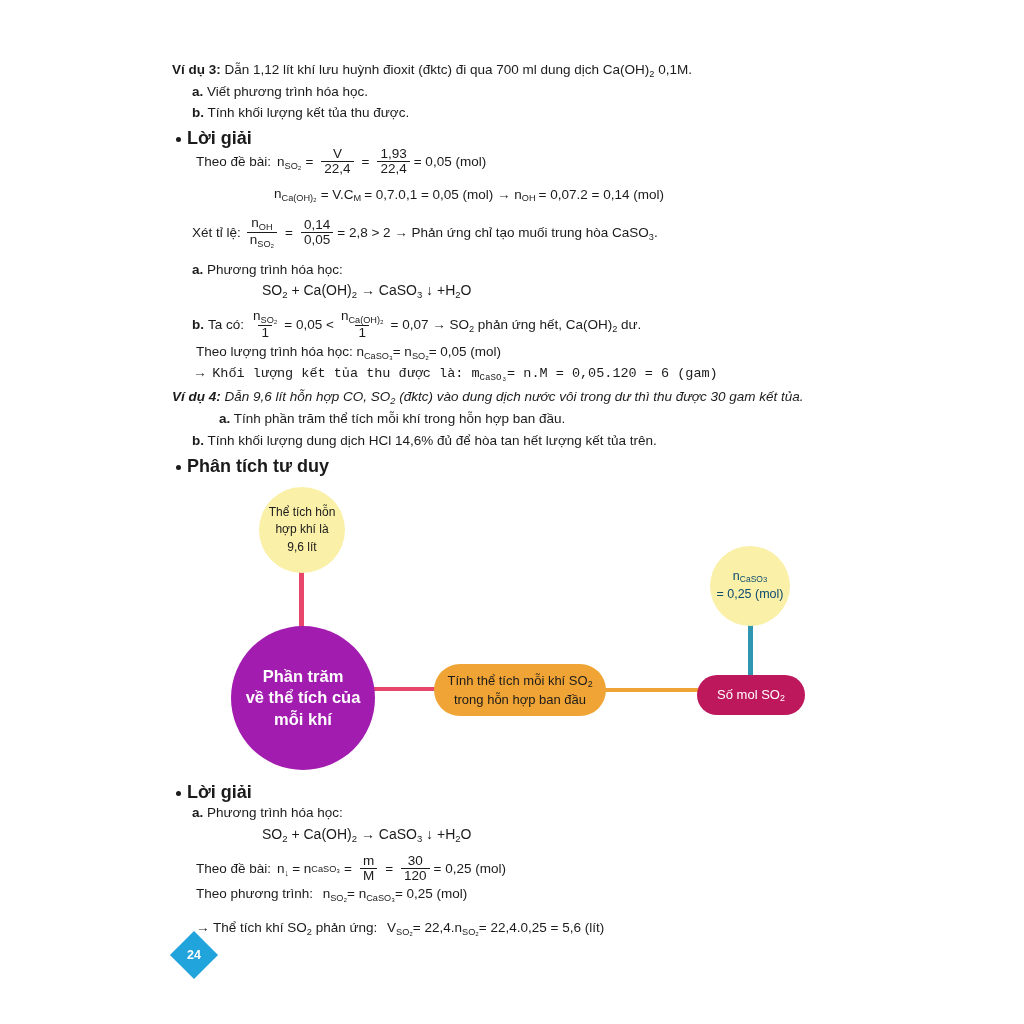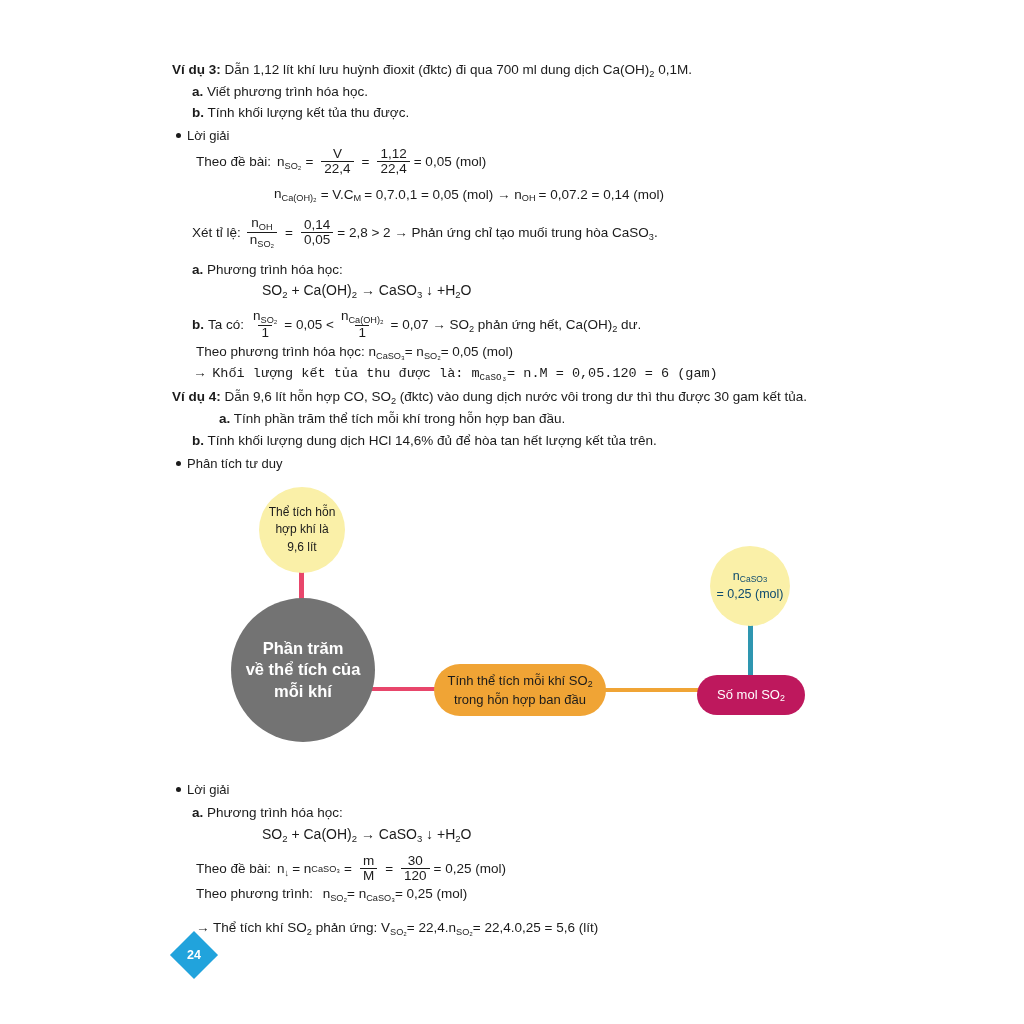--- a/index.html
+++ b/index.html
@@ -20,32 +20,32 @@
 
   
   .frac{display:inline-flex;flex-direction:column;align-items:center;
         vertical-align:middle;margin:0 4px;position:relative;top:-1px;}
   .frac .num{padding:0 3px;line-height:1.05;}
   .frac .den{padding:0 3px;line-height:1.05;border-top:1.3px solid #1b1b1b;}
   .eqrow{display:inline-flex;align-items:center;}
   .op{margin:0 4px;}
 
   
-  .bullet{position:absolute;font-size:13px;font-weight:normal;}
+  .bullet{position:absolute;font-size:18px;font-weight:bold;}
   .bullet .dot{display:inline-block;width:5px;height:5px;border-radius:50%;
                background:#1b1b1b;vertical-align:2px;margin-right:6px;}
 
   
   .map{position:absolute;left:0;top:0;width:1024px;height:1024px;pointer-events:none;}
   .node{position:absolute;display:flex;align-items:center;justify-content:center;
         text-align:center;box-sizing:border-box;}
   .circ{border-radius:50%;}
   .pill{border-radius:40px;text-align:center;}
 
-  .n-main{left:231px;top:598px;width:144px;height:144px;background:#737373;
+  .n-main{left:231px;top:626px;width:144px;height:144px;background:#a21caf;
           color:#ffffff;font-weight:bold;font-size:16.5px;line-height:1.28;}
   .n-yellow1{left:259px;top:487px;width:86px;height:86px;background:#FAF0A8;
           color:#1b1b1b;font-size:12px;line-height:1.42;}
   .n-yellow2{left:710px;top:546px;width:80px;height:80px;background:#FAF0A8;
           color:#0c4a6e;font-size:12.5px;line-height:1.42;}
   .n-orange{left:434px;top:664px;width:172px;height:52px;background:#F0A435;
           color:#1b1b1b;font-size:13px;line-height:1.35;}
   .n-teal{left:697px;top:675px;width:108px;height:40px;background:#be185d;
           color:#ffffff;font-size:13px;}
 
@@ -89,21 +89,21 @@
   <div class="line eqrow" style="left:196px;top:148px;">
     <span>Theo đề bài:</span>
     <span style="margin-left:6px;">n<sub>SO₂</sub></span>
     <span class="op">=</span>
     <span class="frac">
       <span class="num">V</span>
       <span class="den">22,4</span>
     </span>
     <span class="op">=</span>
     <span class="frac">
-      <span class="num">1,12</span>
+      <span class="num">1,93</span>
       <span class="den">22,4</span>
     </span>
     <span>= 0,05 (mol)</span>
   </div>
 
   <div class="line eqrow" style="left:274px;top:186px;">
     <span>n<sub>Ca(OH)₂</sub></span>
     <span style="margin-left:4px;">= V.C</span>
     <span><sub>M</sub></span>
     <span style="margin-left:3px;">= 0,7.0,1 = 0,05 (mol) → n</span>
@@ -143,28 +143,28 @@
     </span>
     <span>= 0,05 &lt;</span>
     <span class="frac">
       <span class="num">n<sub>Ca(OH)₂</sub></span>
       <span class="den">1</span>
     </span>
     <span>= 0,07 → SO<sub>2</sub> phản ứng hết, Ca(OH)<sub>2</sub> dư.</span>
   </div>
 
   <div class="line" style="left:196px;top:344px;">
-    <span>Theo phương trình hóa học:  n</span><sub>CaSO₃</sub><span>= n</span><sub>SO₂</sub><span>= 0,05 (mol)</span>
+    <span>Theo lượng trình hóa học:  n</span><sub>CaSO₃</sub><span>= n</span><sub>SO₂</sub><span>= 0,05 (mol)</span>
   </div>
 
   <div class="line" style="left:196px;top:366px;font-family:Liberation Mono, monospace;">
     <span>→ Khối lượng kết tủa thu được là:  m</span><sub>CaSO₃</sub><span>= n.M = 0,05.120 = 6 (gam)</span>
   </div>
 
-  <div class="line" style="left:172px;top:389px;">
+  <div class="line" style="left:172px;top:389px;font-style:italic;">
     <span class="b">Ví dụ 4:</span>
     <span>Dẫn 9,6 lít hỗn hợp CO, SO<sub>2</sub> (đktc) vào dung dịch nước vôi trong dư thì thu được 30 gam kết tủa.</span>
   </div>
 
   <div class="line" style="left:192px;top:411px;margin-left:27px;">
     <span class="b">a.</span>
     <span>Tính phần trăm thể tích mỗi khí trong hỗn hợp ban đầu.</span>
   </div>
 
   <div class="line" style="left:192px;top:433px;">
@@ -248,20 +248,20 @@
     <span>= 0,25 (mol)</span>
   </div>
 
   <div class="line" style="left:196px;top:886px;">
     <span>Theo phương trình:</span>
     <span style="margin-left:6px;">n<sub>SO₂</sub></span><span>= n</span><sub>CaSO₃</sub><span>= 0,25 (mol)</span>
   </div>
 
   <div class="line" style="left:196px;top:920px;">
     <span>→ Thể tích khí SO<sub>2</sub> phản ứng:</span>
-    <span style="">V<sub>SO₂</sub></span><span>= 22,4.n</span><sub>SO₂</sub><span>= 22,4.0,25 = 5,6 (lít)</span>
+    <span style="margin-left:6px;">V<sub>SO₂</sub></span><span>= 22,4.n</span><sub>SO₂</sub><span>= 22,4.0,25 = 5,6 (lít)</span>
   </div>
 
   <div class="pagenum">
     <span>24</span>
   </div>
 
 </div>
 
 </body></html>

